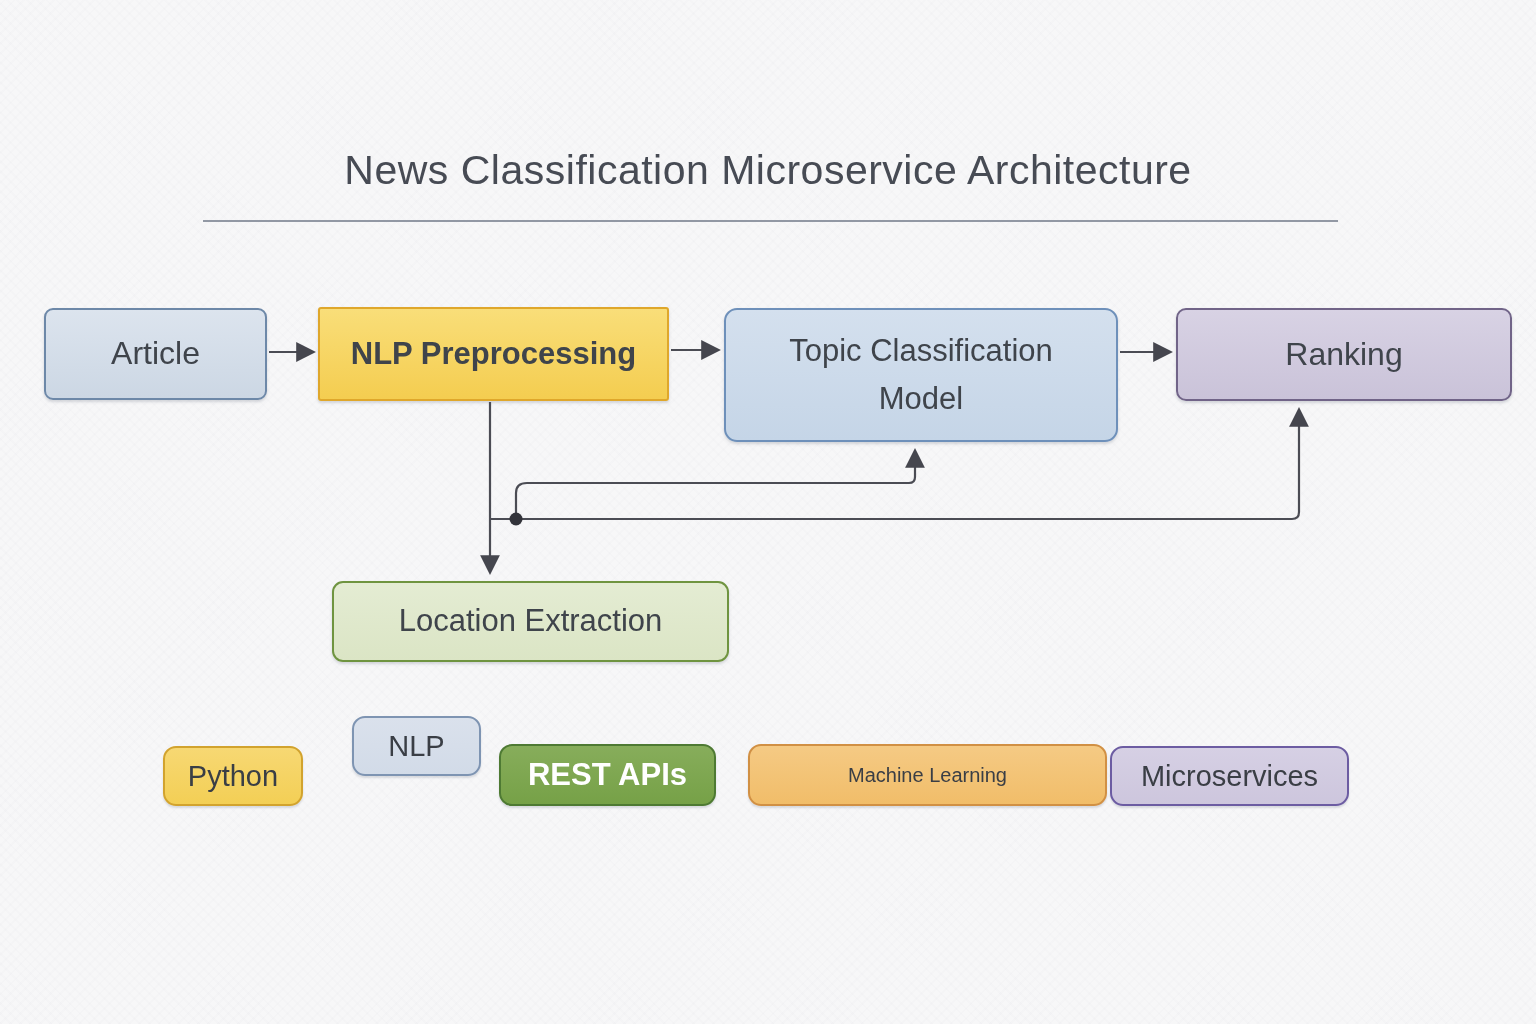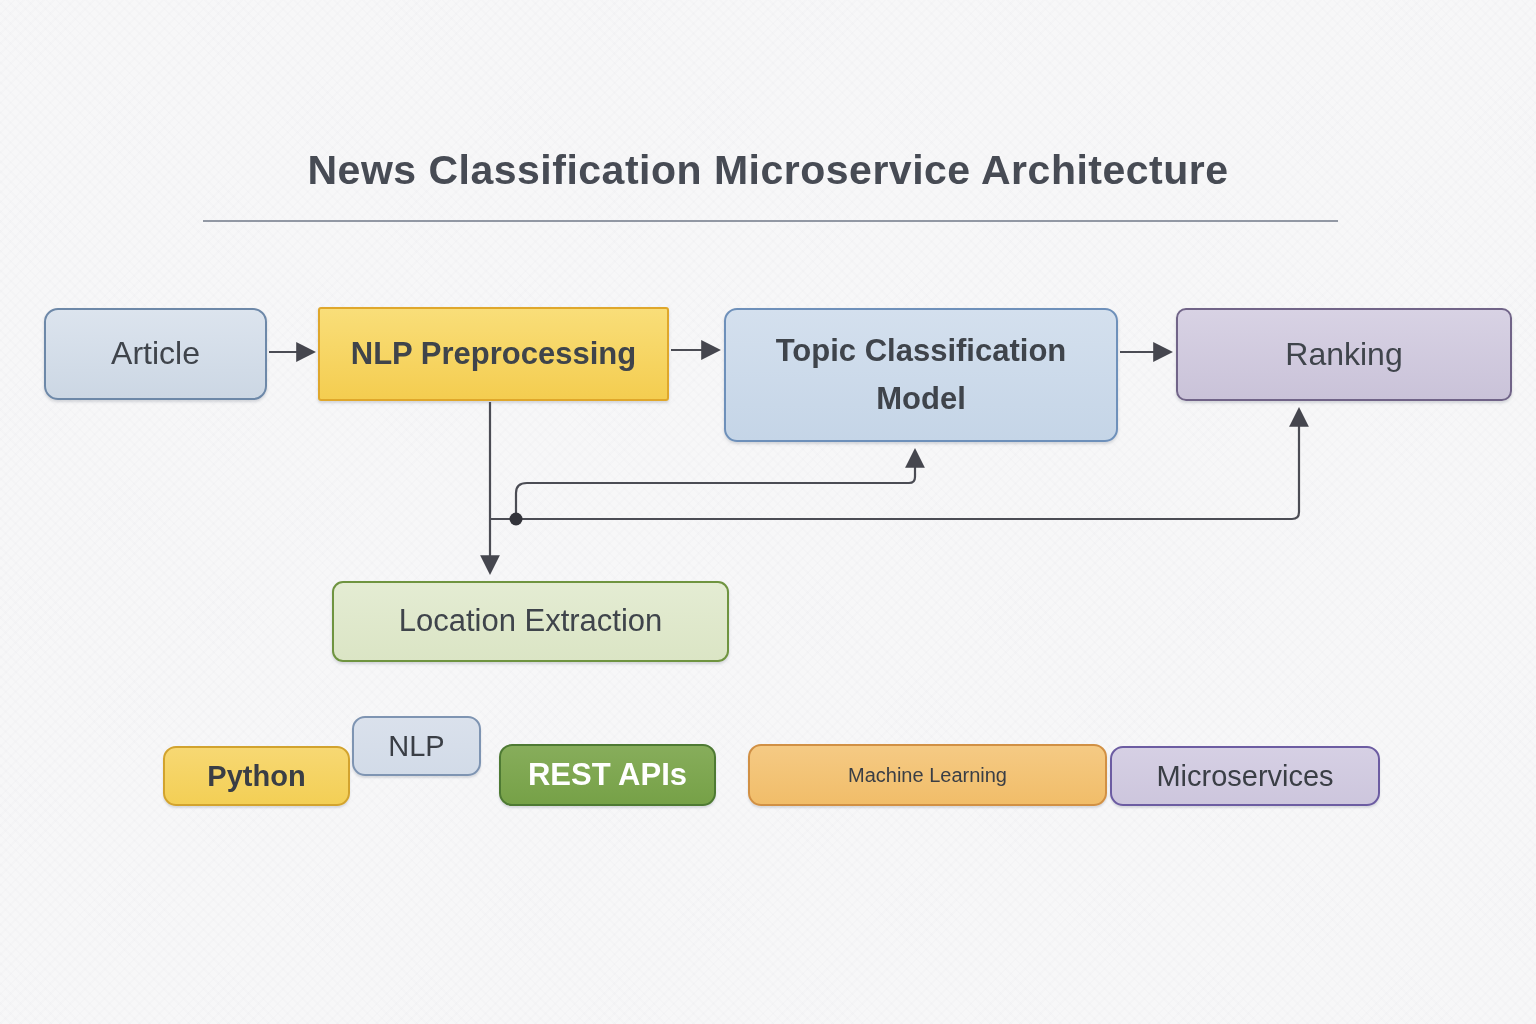--- a/index.html
+++ b/index.html
@@ -22,21 +22,21 @@
       repeating-linear-gradient(-45deg, rgba(40,40,80,0.012) 0 2px, transparent 2px 7px);
   }
 
   .title {
     position: absolute;
     left: 0;
     right: 0;
     top: 147px;
     text-align: center;
     font-size: 41px;
-    font-weight: 700;
+    font-weight: 400;
     letter-spacing: 0.5px;
     color: #474b54;
   }
   .title-rule {
     position: absolute;
     left: 203px;
     top: 220px;
     width: 1135px;
     height: 2px;
     background: #9298a4;
@@ -52,37 +52,37 @@
     color: #3f444b;
     font-size: 31px;
     line-height: 1.55;
     box-shadow: 0 2px 3px rgba(80,90,110,0.22);
   }
 
   .node-article {
     left: 44px; top: 308px; width: 223px; height: 92px;
     background: linear-gradient(#dce4ee, #ccd7e4);
     border: 2px solid #6d88a8;
-    border-radius: 14px;
+    border-radius: 9px;
     font-weight: 400;
     font-size: 32px;
   }
   .node-nlp {
     left: 318px; top: 307px; width: 351px; height: 94px;
     background: linear-gradient(#f9de79, #f4cd50);
     border: 2.5px solid #dfa72b;
     border-radius: 3px;
     font-weight: 600;
   }
   .node-topic {
     left: 724px; top: 308px; width: 394px; height: 134px;
     background: linear-gradient(#d4e0ee, #c5d5e7);
     border: 2px solid #6e90ba;
     border-radius: 13px;
-    font-weight: 700;
+    font-weight: 400;
     padding: 0 40px;
   }
   .node-ranking {
     left: 1176px; top: 308px; width: 336px; height: 93px;
     background: linear-gradient(#d8d2e4, #cac3d9);
     border: 2px solid #716488;
     border-radius: 10px;
     font-weight: 500;
     font-size: 32px;
   }
@@ -116,24 +116,24 @@
     display: flex;
     align-items: center;
     justify-content: center;
     box-sizing: border-box;
     color: #3a3e45;
     font-size: 29px;
     border-radius: 13px;
     box-shadow: 0 2px 2px rgba(80,90,110,0.18);
   }
   .tag-python {
-    left: 163px; top: 746px; width: 187px; height: 60px;
+    left: 163px; top: 746px; width: 140px; height: 60px;
     background: linear-gradient(#f7d873, #f3cf55);
     border: 2px solid #d2a32e;
-    font-weight: 700;
+    font-weight: 400;
     text-align: right;
   }
   .tag-nlp {
     left: 352px; top: 716px; width: 129px; height: 60px;
     background: linear-gradient(#dae1ec, #d2dbe8);
     border: 2px solid #7e94b2;
     font-weight: 400;
   }
   .tag-rest {
     left: 499px; top: 744px; width: 217px; height: 62px;
@@ -145,21 +145,21 @@
     align-items: center;
   }
   .tag-ml {
     left: 748px; top: 744px; width: 359px; height: 62px;
     background: linear-gradient(#f5ca84, #f1bd69);
     border: 2px solid #d19044;
     font-weight: 500;
     font-size: 20px;
   }
   .tag-micro {
-    left: 1110px; top: 746px; width: 270px; height: 60px;
+    left: 1110px; top: 746px; width: 239px; height: 60px;
     background: linear-gradient(#d6d0e4, #cdc6dd);
     border: 2px solid #6c5ca2;
     font-weight: 400;
   }
 </style>
 </head>
 <body>
 
 <div class="canvas">
 

